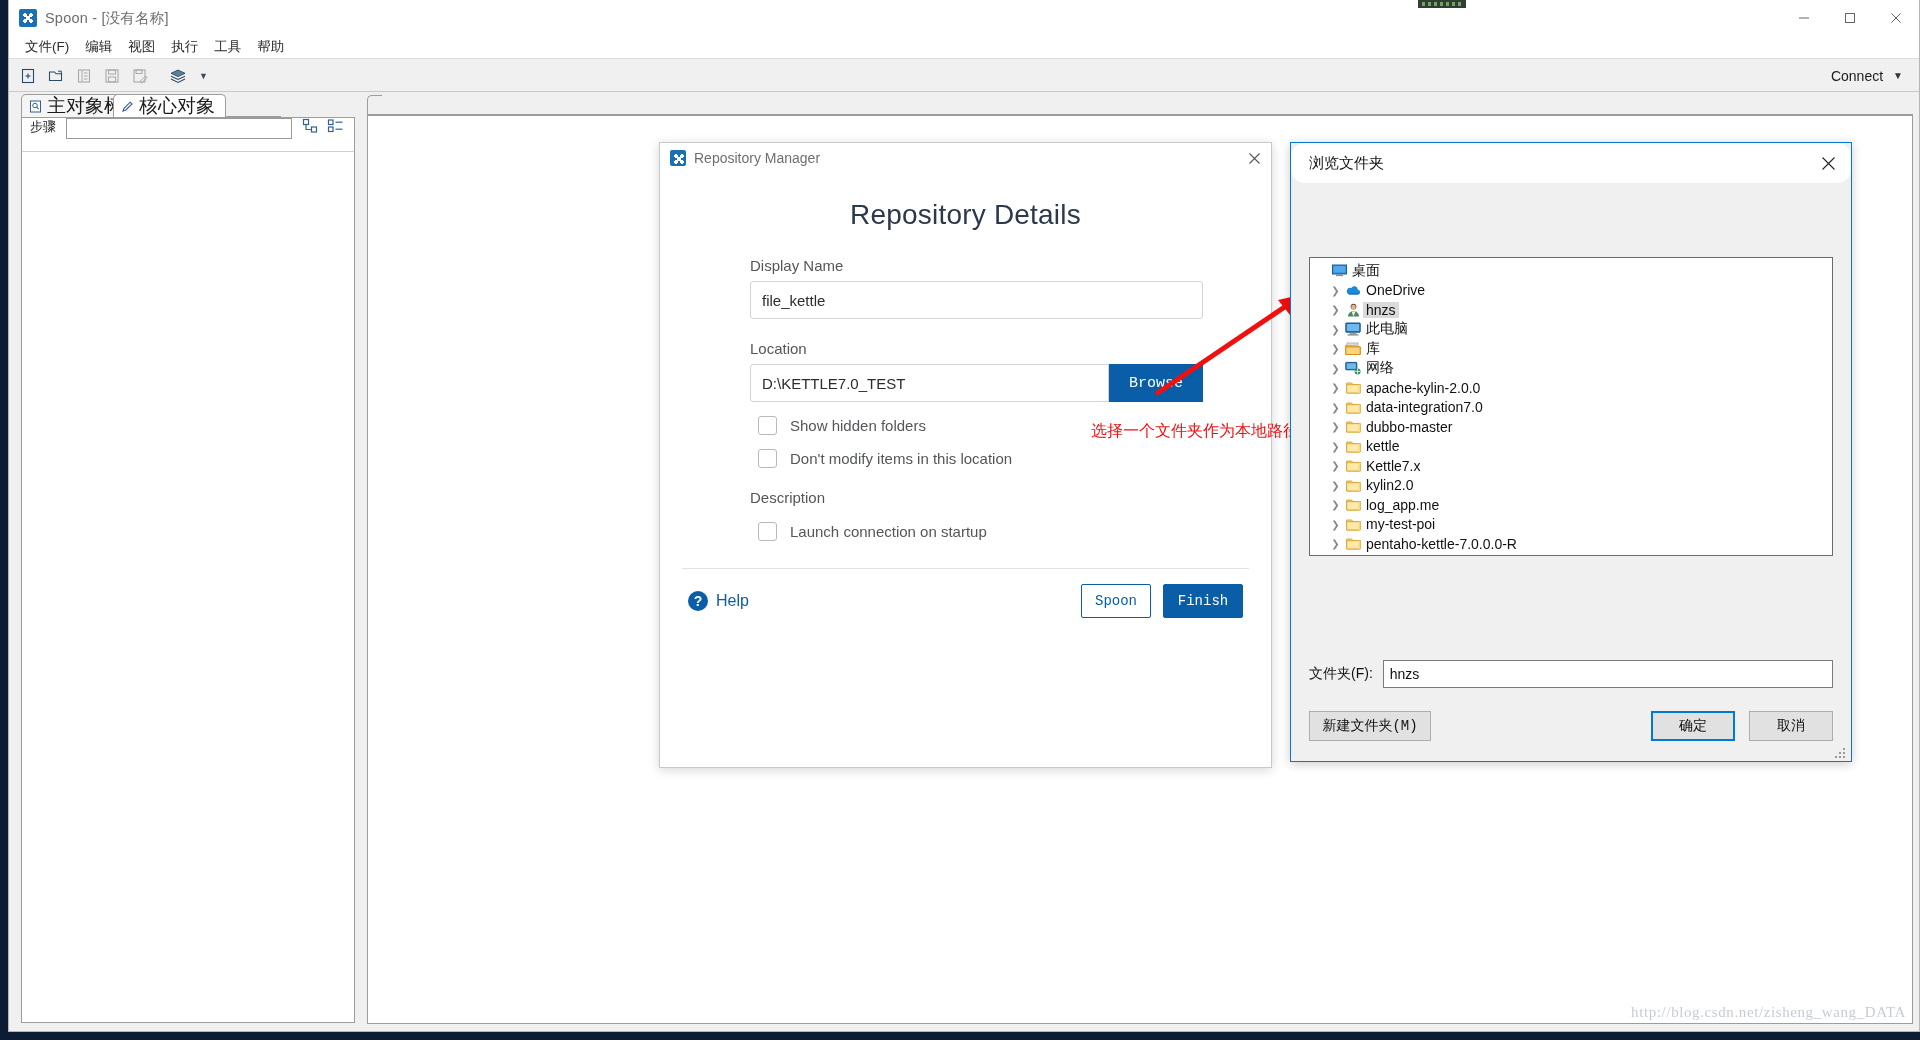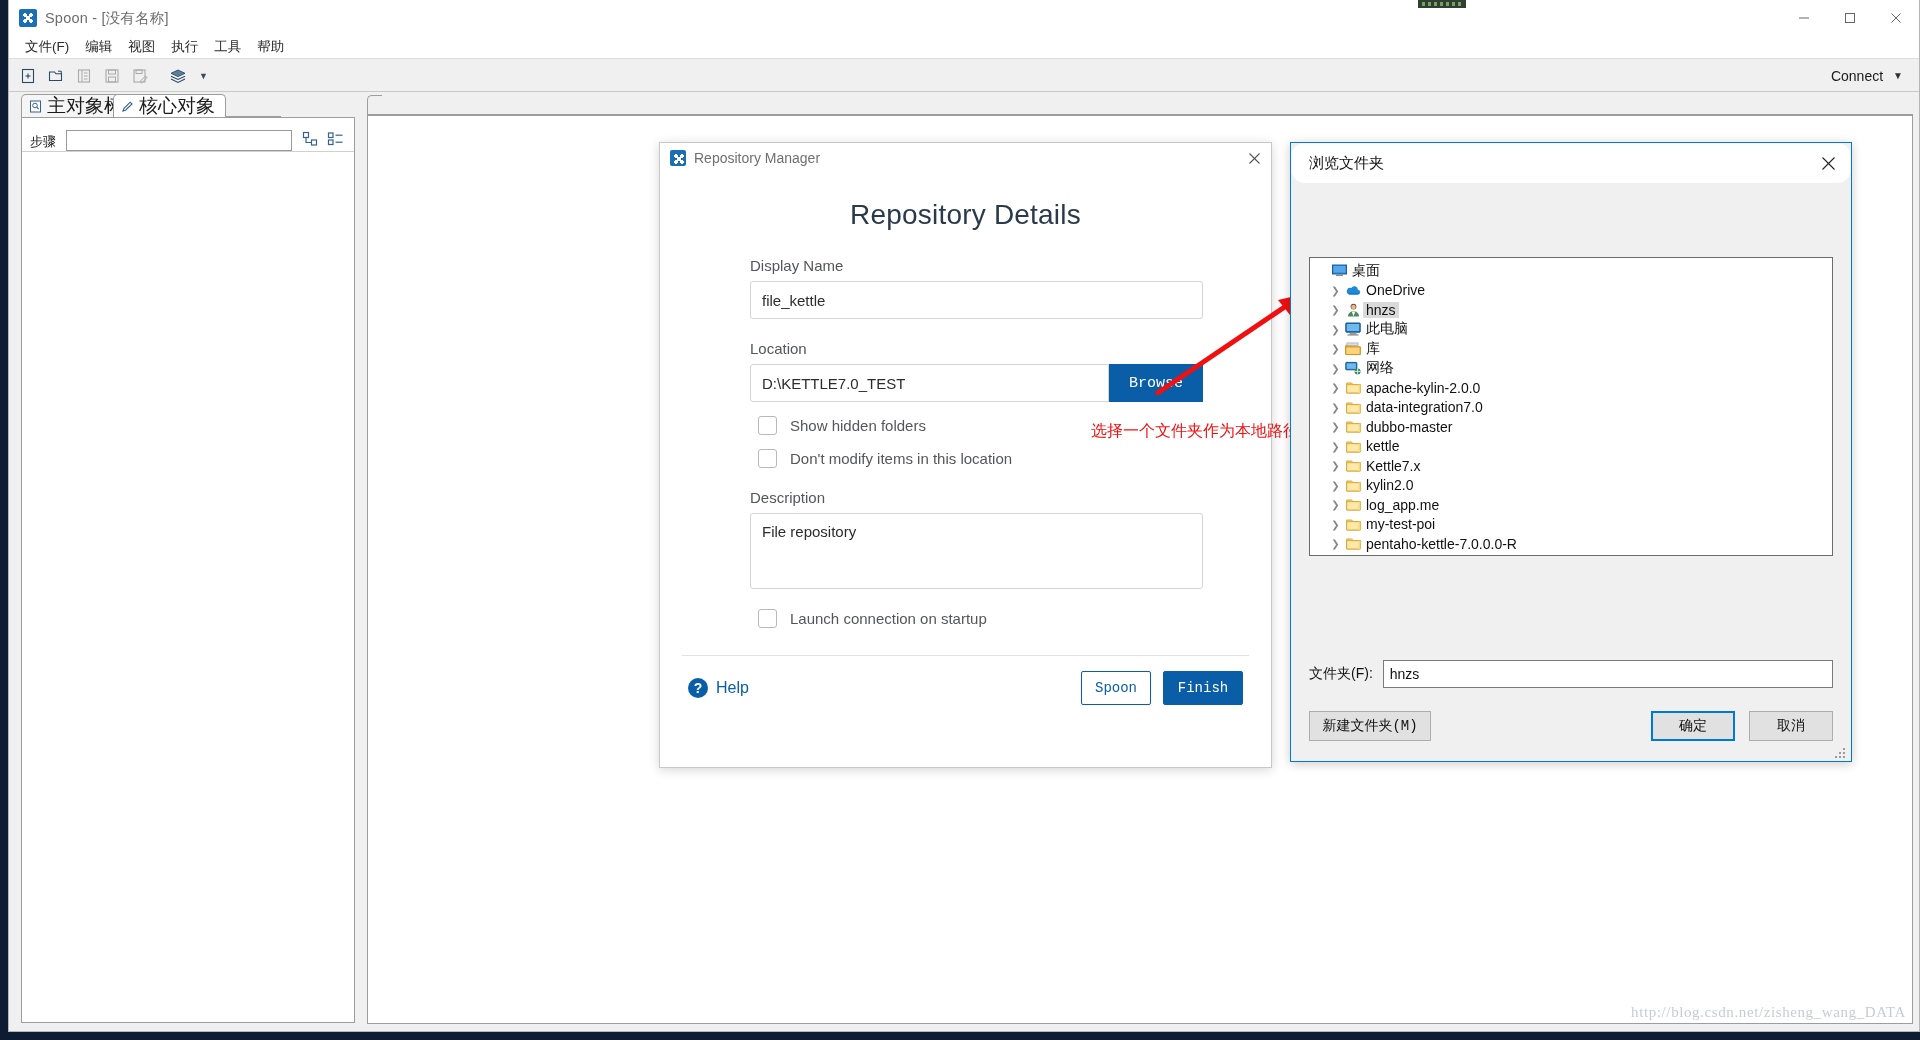--- a/index.html
+++ b/index.html
@@ -107,21 +107,21 @@
   .tab-tail {
     position: absolute; left: 200px; top: 1px; width: 60px; height: 23px;
     border-bottom: 1px solid #9d9d9d;
   }
   .panel-body {
     position: absolute; left: 8px; right: 6px; top: 24px; bottom: 2px;
     background: #ffffff;
     border: 1px solid #9d9d9d;
   }
   .search-row {
-    display: flex; align-items: flex-end; height: 34px; padding: 0 8px; gap: 10px;
+    display: flex; align-items: flex-start; height: 34px; padding: 0 8px; gap: 10px;
     border-bottom: 1px solid #d0d0d0;
   }
   .search-label { font-size: 13px; color: #1b1b1b; white-space: nowrap; }
   .search-input {
     flex: 1; height: 21px; border: 1px solid #9a9a9a; background: #fff;
     font-family: "Liberation Sans", sans-serif; font-size: 12px; padding: 0 4px;
     outline: none; min-width: 0;
   }
   .panel-icons { display: flex; gap: 8px; padding-right: 2px; }
 
@@ -498,21 +498,20 @@
         <span class="cbx-label">Show hidden folders</span>
       </div>
       <div class="cbx-row">
         <span class="cbx"></span>
         <span class="cbx-label">Don't modify items in this location</span>
       </div>
 
       <div class="gap18"></div>
 
       <div class="fld-label">Description</div>
-      <textarea class="fld-textarea" style="">File repository</textarea>
 
       <div class="cbx-row" style="margin-top:16px">
         <span class="cbx"></span>
         <span class="cbx-label">Launch connection on startup</span>
       </div>
     </div>
 
     <div class="repo-divider"></div>
 
     <div class="repo-footer">

